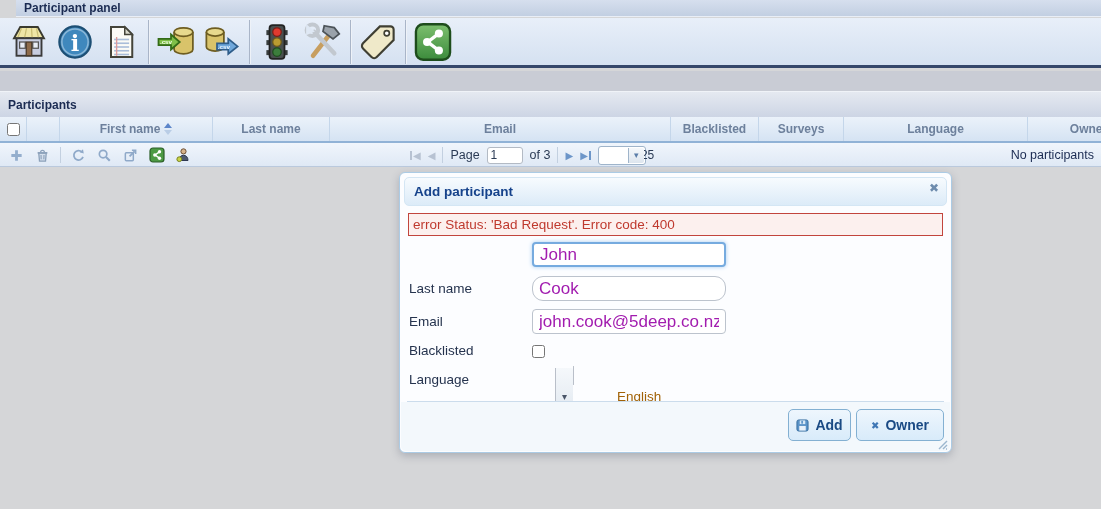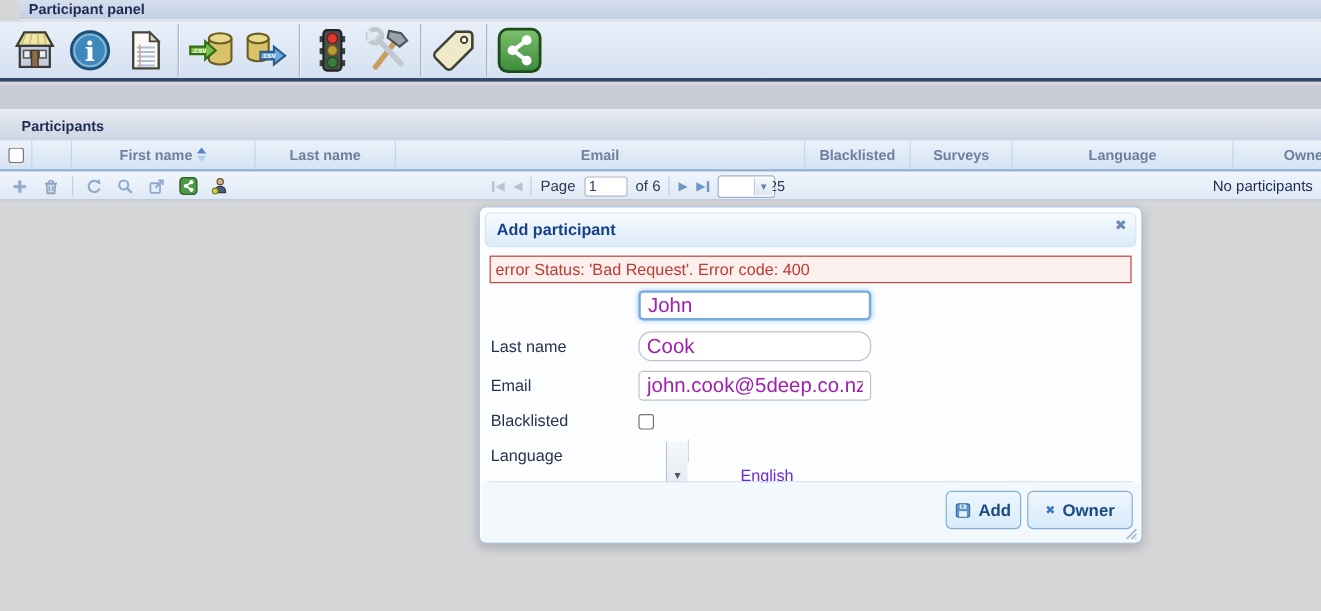--- a/index.html
+++ b/index.html
@@ -13,21 +13,21 @@
     color:#1b2b52;font-size:12px;font-weight:bold;line-height:16px;padding-left:8px;}
   #main-toolbar{left:0;top:18px;width:1101px;height:50px;
     background:linear-gradient(#e8eff9,#d5e1f1);border-bottom:3px solid #35476a;
     display:flex;align-items:center;padding-left:6px;}
   .tb-btn{width:46px;height:44px;display:flex;align-items:center;justify-content:center;
     border-radius:3px;cursor:pointer;}
   .tb-sep{width:1px;height:44px;background:#a9b5c8;margin:0 4px;box-shadow:1px 0 0 #eef2f8;}
   #gap-band{left:0;top:71px;width:1101px;height:20px;background:#c9ccd5;}
   #section-header{left:0;top:91px;width:1101px;height:26px;
     background:linear-gradient(#e5e9f1,#cdd5e4);border-top:1px solid #f0f3f8;
-    color:#1b2b52;font-size:12px;font-weight:bold;line-height:26px;padding-left:18px;}
+    color:#1b2b52;font-size:12px;font-weight:bold;line-height:26px;padding-left:8px;}
 
   
   #grid-header{left:0;top:117px;width:1101px;height:26px;display:flex;overflow:hidden;
     background:linear-gradient(#ebf2fa,#d5e3f3);border-bottom:2px solid #90b2d6;}
   .gh-cell{height:24px;line-height:24px;text-align:center;font-size:12px;font-weight:bold;
     color:#6d809c;border-right:1px solid #c4d6ea;flex:none;display:flex;
     align-items:center;justify-content:center;gap:4px;cursor:pointer;}
   .sort-icons{display:inline-flex;flex-direction:column;gap:2px;}
   .tri-up{width:0;height:0;border-left:4px solid transparent;border-right:4px solid transparent;
     border-bottom:5px solid #5c85c9;}
@@ -65,21 +65,21 @@
   #dlg-close{right:12px;top:9px;font-size:12px;font-weight:bold;color:#6e8cad;
     line-height:12px;cursor:pointer;}
   #dlg-error{left:8px;right:8px;top:40px;height:23px;background:#fcf0ee;
     border:1px solid #c2453d;color:#bf392e;font-size:13.5px;line-height:21px;padding-left:4px;}
   .dlg-label{left:9px;width:118px;font-size:13.5px;color:#25334e;}
   .dlg-input{left:132px;width:194px;height:25px;border:1px solid #bcc3cd;border-radius:4px;
     background:#fff;font-size:17px;color:#a21caf;padding:0 6px;outline:none;
     font-family:"Liberation Sans","DejaVu Sans",sans-serif;}
   .dlg-input.focused{border:2px solid #76abdf;box-shadow:0 0 4px #a7cdf0;}
   #dlg-select{left:132px;top:194px;width:289px;height:25px;border-color:#b9bfc9;}
-  #dlg-select .fs-text{line-height:23px;padding-left:8px;font-size:13.5px;color:#6d28d9;}
+  #dlg-select .fs-text{line-height:23px;padding-left:8px;font-size:13.5px;color:#a16207;}
   #dlg-select .fs-btn{width:18px;background:linear-gradient(#f5f8fb,#dde5ee);
     border-left:1px solid #b9bfc9;color:#4a5568;font-size:10px;}
   #dlg-divider{left:7px;right:7px;top:228px;height:1px;background:#cbdcec;}
   #dlg-footer{left:1px;right:1px;top:229px;bottom:1px;background:#f3f8fc;border-radius:0 0 5px 5px;}
   .dlg-btn{top:236px;height:32px;background:linear-gradient(#eef6fd,#d8ebfa);
     border:1px solid #83b0d2;border-radius:5px;color:#1a4a84;font-size:14px;font-weight:bold;
     display:flex;align-items:center;justify-content:center;gap:6px;cursor:pointer;}
   #btn-add{left:388px;width:63px;}
   #btn-cancel{left:456px;width:88px;}
   .cancel-x{font-size:10px;color:#3f77b5;font-weight:bold;}
@@ -273,21 +273,21 @@
     <span class="nav disabled">
       <span class="bar"></span>
         <span>◀</span>
     </span>
     <span class="nav disabled">
       <span>◀</span>
     </span>
     <span class="gt-sep"></span>
     <span>Page</span>
     <input id="page-input" value="1" style="">
-    <span>of 6</span>
+    <span>of 3</span>
     <span class="gt-sep"></span>
     <span class="nav enabled">
       <span>▶</span>
     </span>
     <span class="nav enabled">
       <span>▶</span>
         <span class="bar"></span>
     </span>
     <span id="pagesize-select" class="fake-select">
       <span class="fs-text">25</span>

